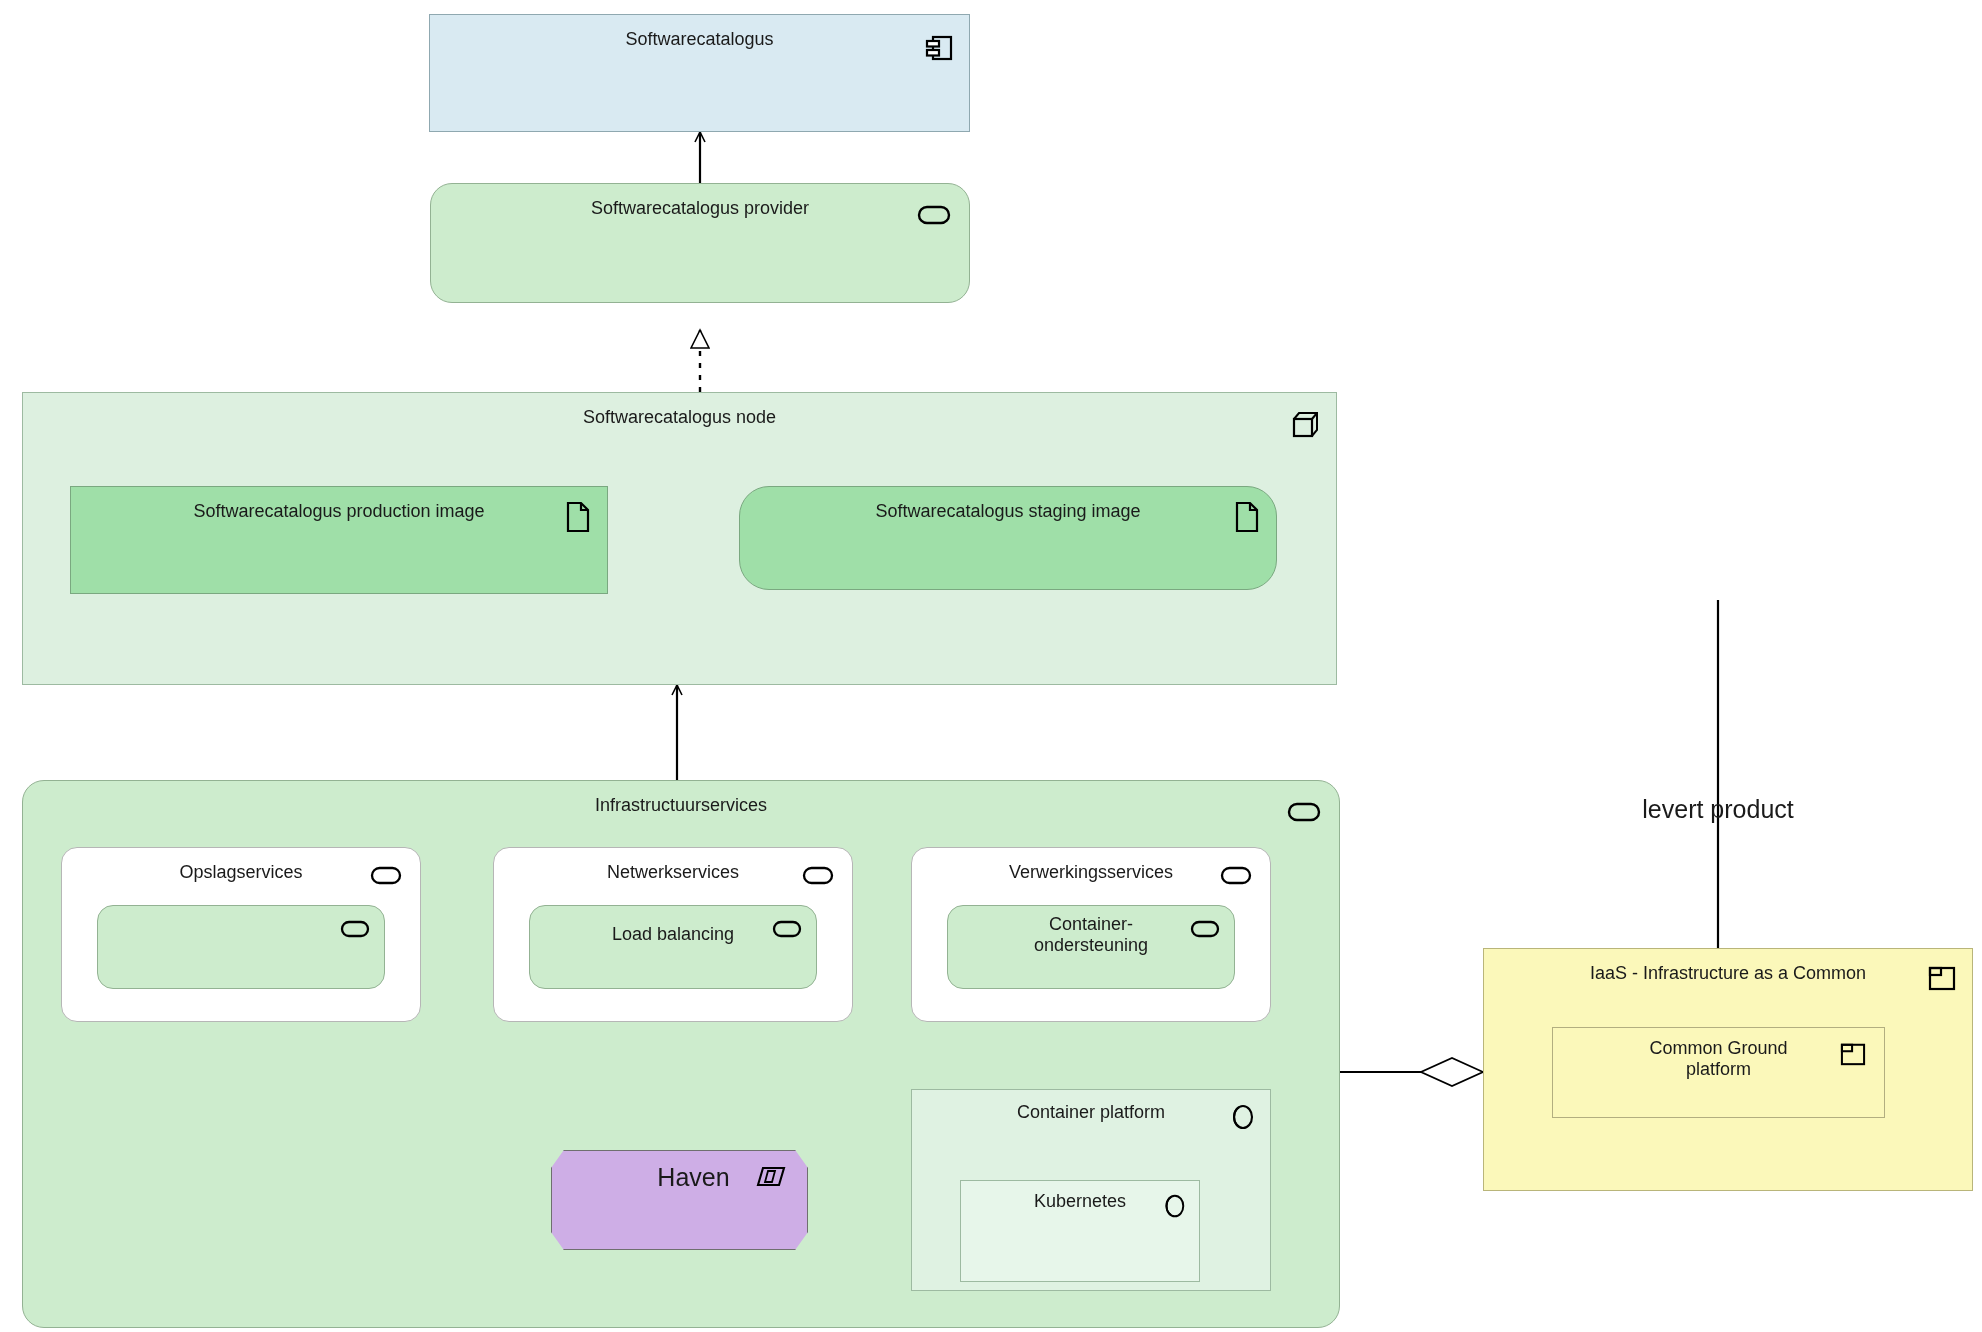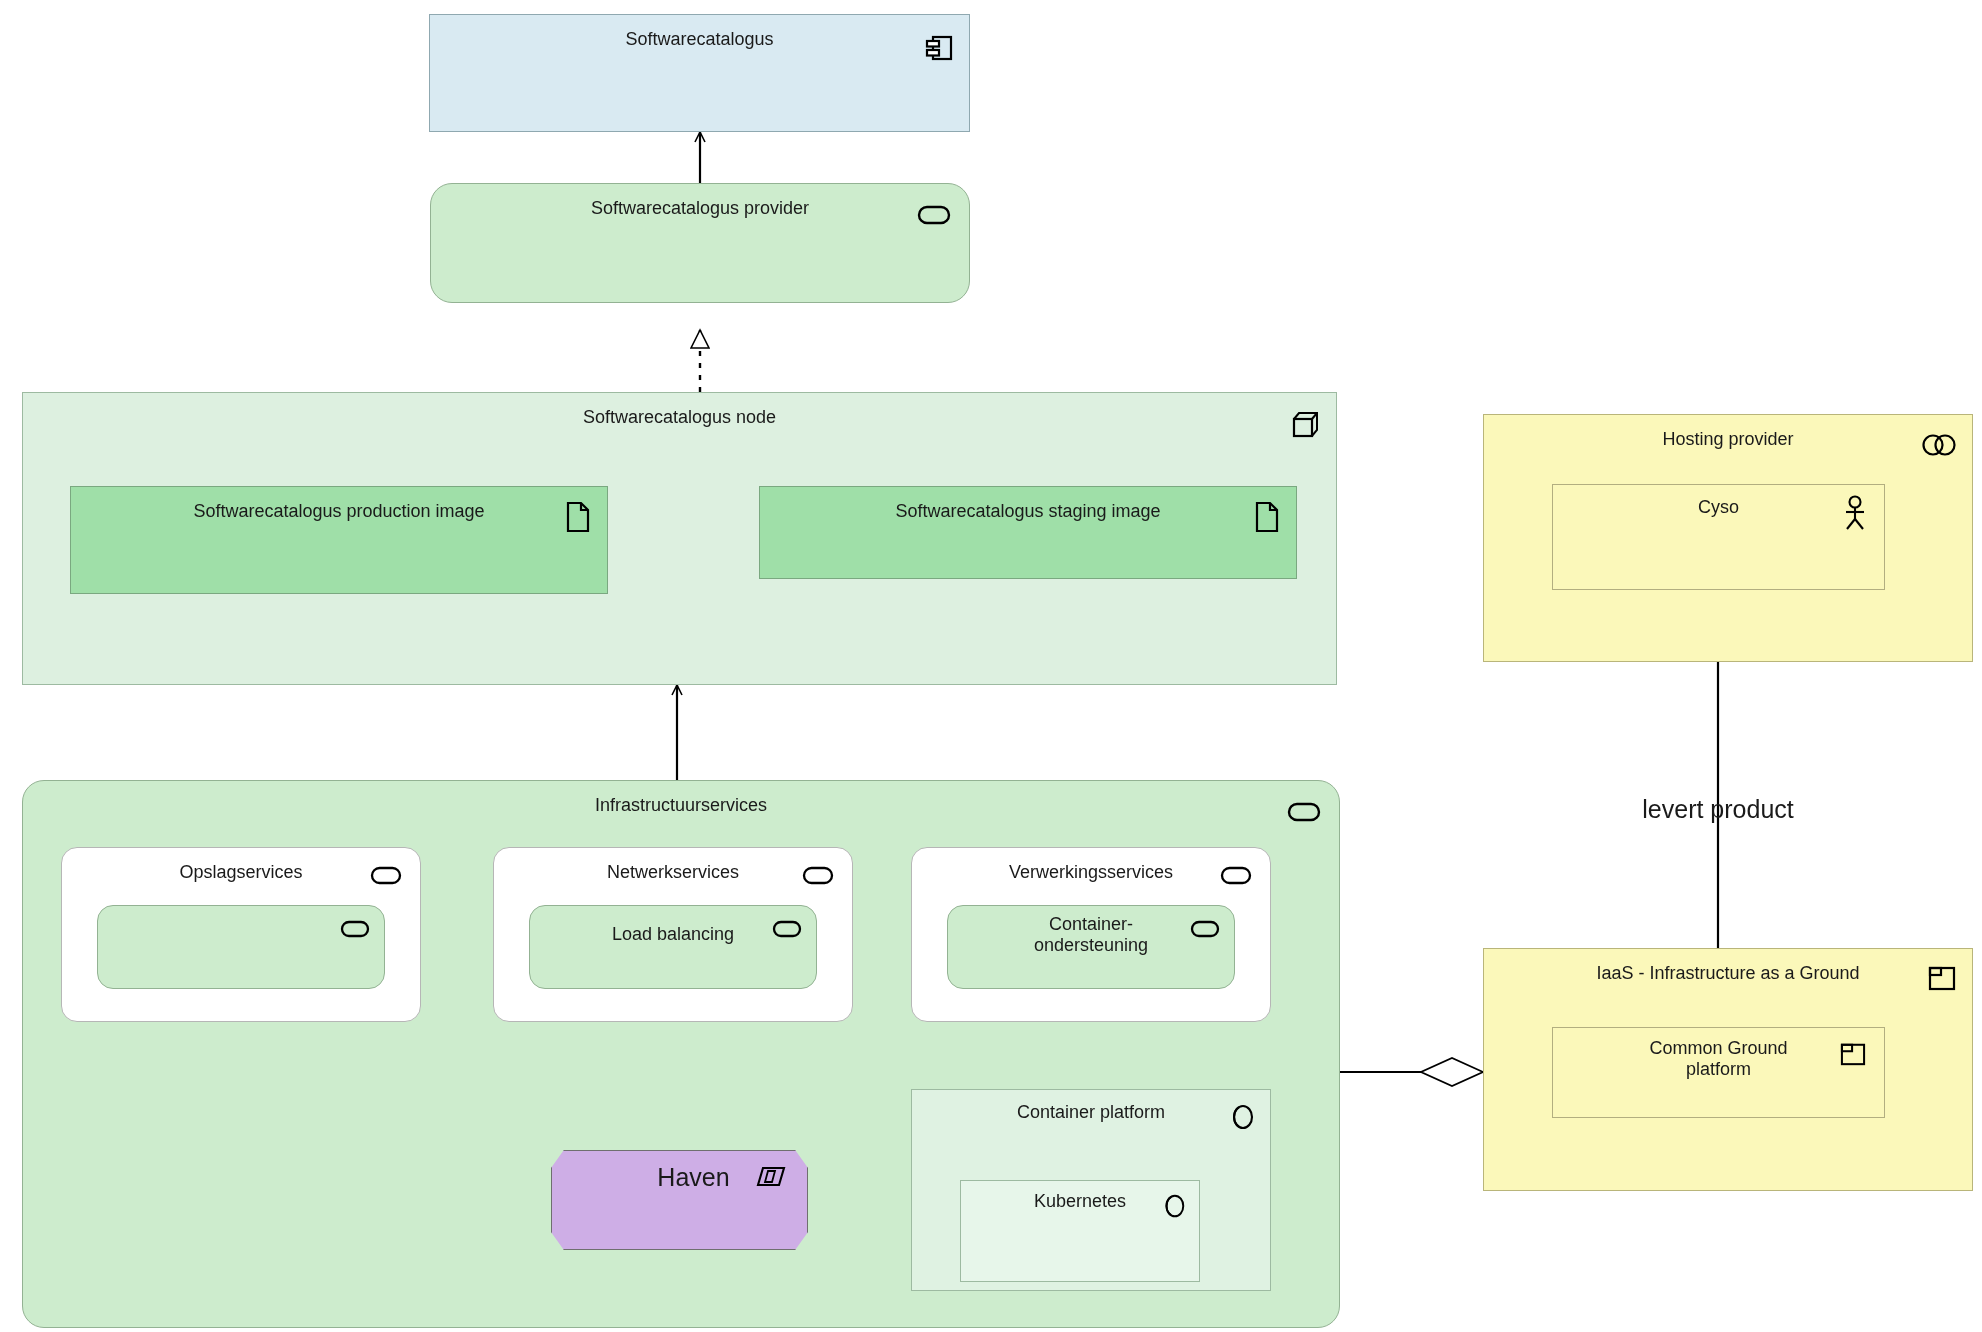--- a/index.html
+++ b/index.html
@@ -159,21 +159,21 @@
     </svg>
 
     <div class="node fill-artifact" style="left:47px; top:93px; width:538px; height:108px;padding-left:36px;">
       <div class="label top">Softwarecatalogus production image</div>
       <svg class="icon" style="right:16px; top:14px;" width="26" height="32" viewBox="0 0 26 32">
         <path d="M3,2 L16,2 L23,9 L23,30 L3,30 Z" fill="none" stroke="#000" stroke-width="2.2"></path>
         <path d="M16,2 L16,9 L23,9" fill="none" stroke="#000" stroke-width="2.2"></path>
       </svg>
     </div>
 
-    <div class="node fill-artifact" style="left:736px; top:93px; width:538px; height:93px;">
+    <div class="node fill-artifact" style="left:716px; top:93px; width:538px; height:104px;border-radius:30px;">
       <div class="label top">Softwarecatalogus staging image</div>
       <svg class="icon" style="right:16px; top:14px;" width="26" height="32" viewBox="0 0 26 32">
         <path d="M3,2 L16,2 L23,9 L23,30 L3,30 Z" fill="none" stroke="#000" stroke-width="2.2"></path>
         <path d="M16,2 L16,9 L23,9" fill="none" stroke="#000" stroke-width="2.2"></path>
       </svg>
     </div>
   </div>
 
   <div class="node fill-svc round-lg" style="left:22px; top:780px; width:1318px; height:548px;">
     <div class="label top">Infrastructuurservices</div>
@@ -244,43 +244,25 @@
   </div>
 
   <div class="octagon" style="left:551px; top:1150px; width:257px; height:100px;">
     <div style="position:absolute;left:0;right:0;top:12px;text-align:center;font-size:25px;color:#1a1a1a;padding-left:28px;">Haven</div>
     <svg class="icon" style="right:20px; top:14px;" width="32" height="24" viewBox="0 0 32 24">
       <polygon points="8,3 29,3 24,20 3,20" fill="none" stroke="#000" stroke-width="2.1"></polygon>
       <polygon points="13,6 20,6 17,17 10,17" fill="none" stroke="#000" stroke-width="1.8"></polygon>
     </svg>
   </div>
 
-  <div class="node fill-yellow" style="left:1483px; top:414px; width:490px; height:248px;">
-    <div class="label top">Hosting provider</div>
-    <svg class="icon" style="right:14px; top:18px;" width="38" height="24" viewBox="0 0 38 24">
-      <circle cx="13" cy="12" r="9.5" fill="none" stroke="#000" stroke-width="2.2"></circle>
-      <circle cx="25" cy="12" r="9.5" fill="none" stroke="#000" stroke-width="2.2"></circle>
-    </svg>
-
-    <div class="node fill-yellow2" style="left:68px; top:69px; width:333px; height:106px;">
-      <div class="label top" style="top:12px;">Cyso</div>
-      <svg class="icon" style="right:16px; top:10px;" width="26" height="38" viewBox="0 0 26 38">
-        <circle cx="13" cy="7" r="5.5" fill="none" stroke="#000" stroke-width="2.1"></circle>
-        <line x1="13" y1="12.5" x2="13" y2="24" stroke="#000" stroke-width="2.1"></line>
-        <line x1="4" y1="17" x2="22" y2="17" stroke="#000" stroke-width="2.1"></line>
-        <line x1="13" y1="24" x2="5" y2="34" stroke="#000" stroke-width="2.1"></line>
-        <line x1="13" y1="24" x2="21" y2="34" stroke="#000" stroke-width="2.1"></line>
-      </svg>
-    </div>
-  </div>
 
   <div class="edge-label" style="left:1568px; top:795px; width:300px;">levert product</div>
 
   <div class="node fill-yellow" style="left:1483px; top:948px; width:490px; height:243px;">
-    <div class="label top">IaaS - Infrastructure as a Ground</div>
+    <div class="label top">IaaS - Infrastructure as a Common</div>
     <svg class="icon" style="right:16px; top:16px;" width="28" height="26" viewBox="0 0 28 26">
       <rect x="2" y="3" width="24" height="21" fill="none" stroke="#000" stroke-width="2.2"></rect>
       <rect x="2" y="3" width="11" height="7" fill="none" stroke="#000" stroke-width="2.2"></rect>
     </svg>
 
     <div class="node fill-yellow2" style="left:68px; top:78px; width:333px; height:91px;">
       <div class="label top" style="top:10px;">
         <span>Common Ground</span><br>
         <span>platform</span>
       </div>

